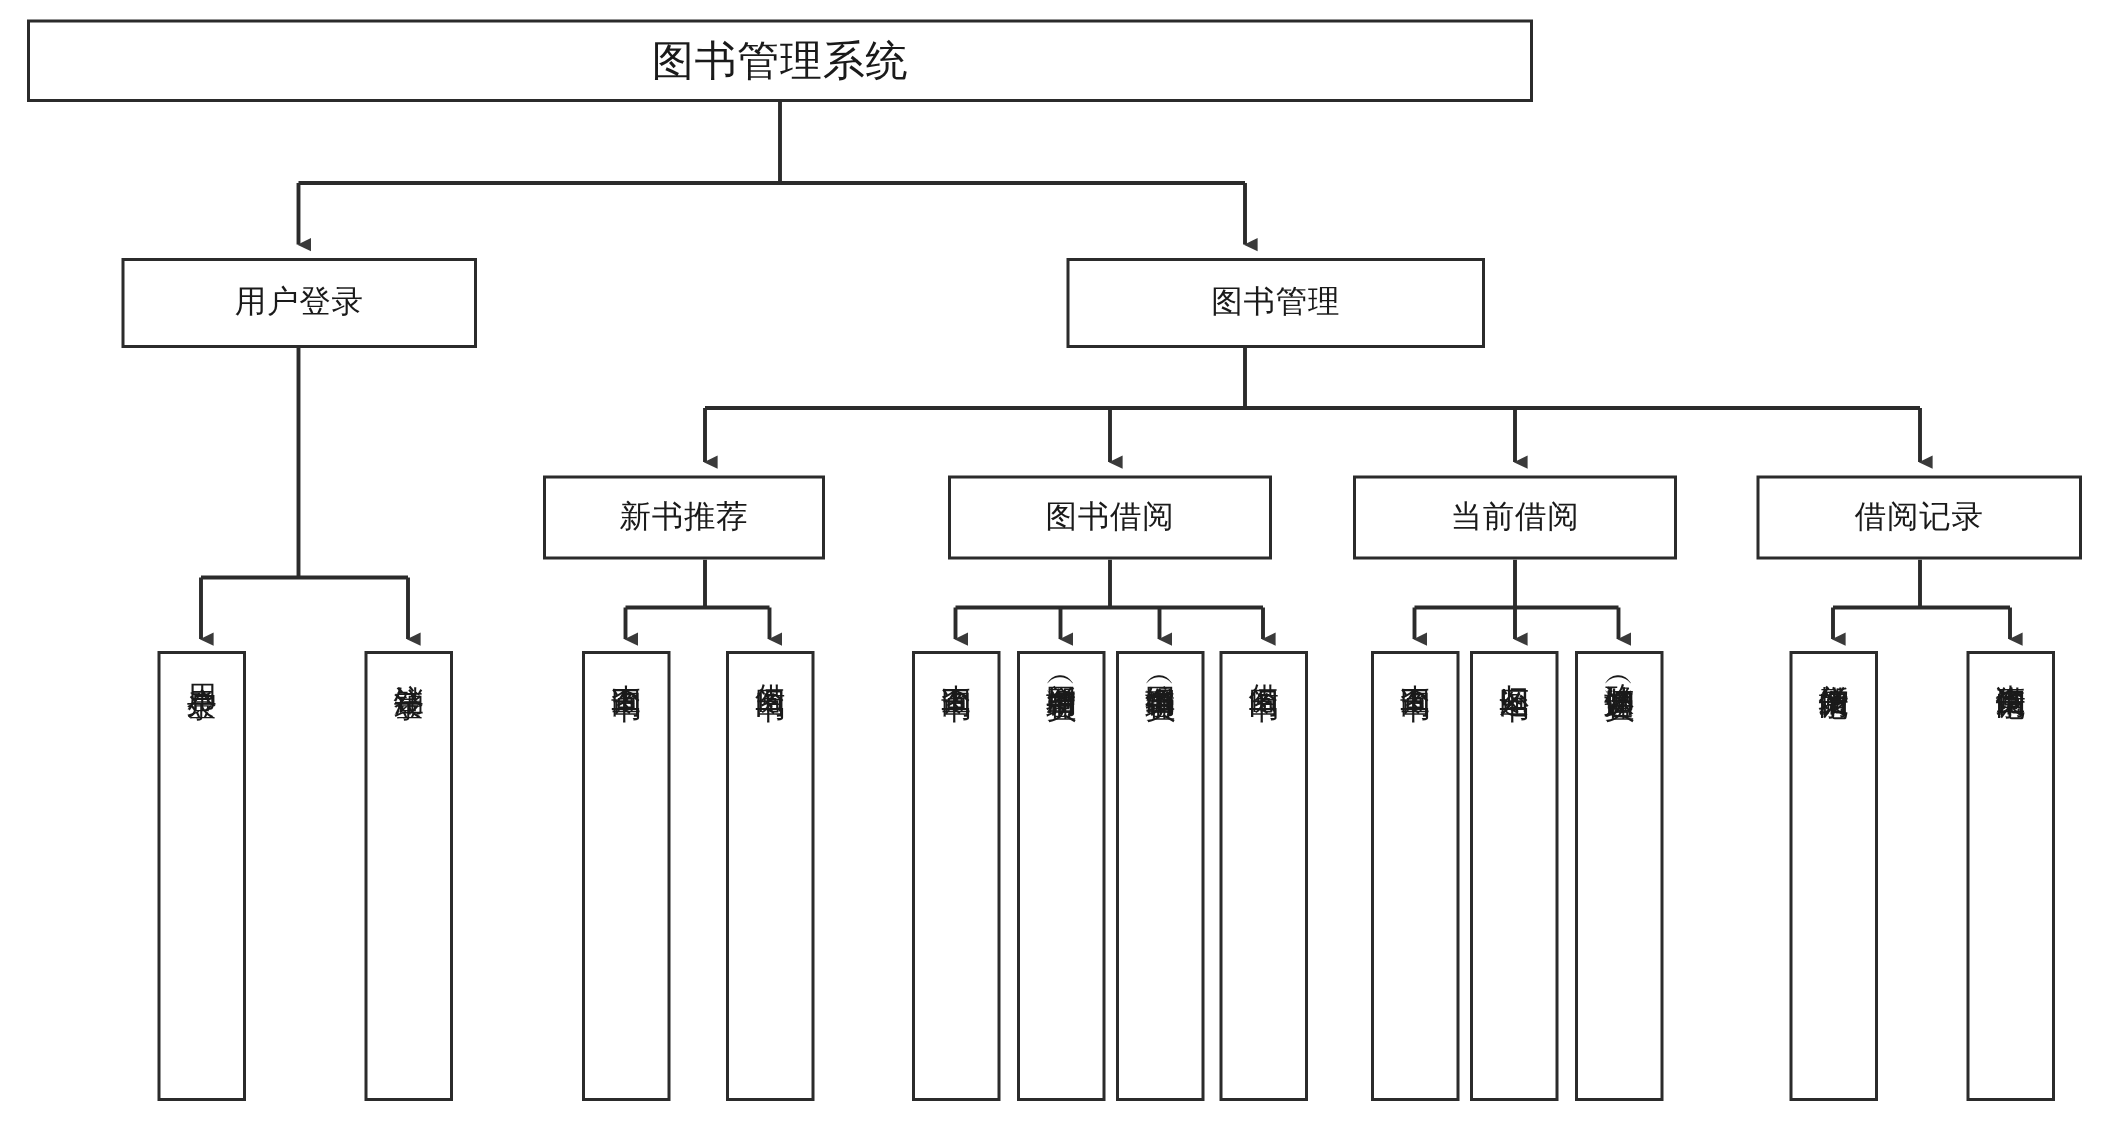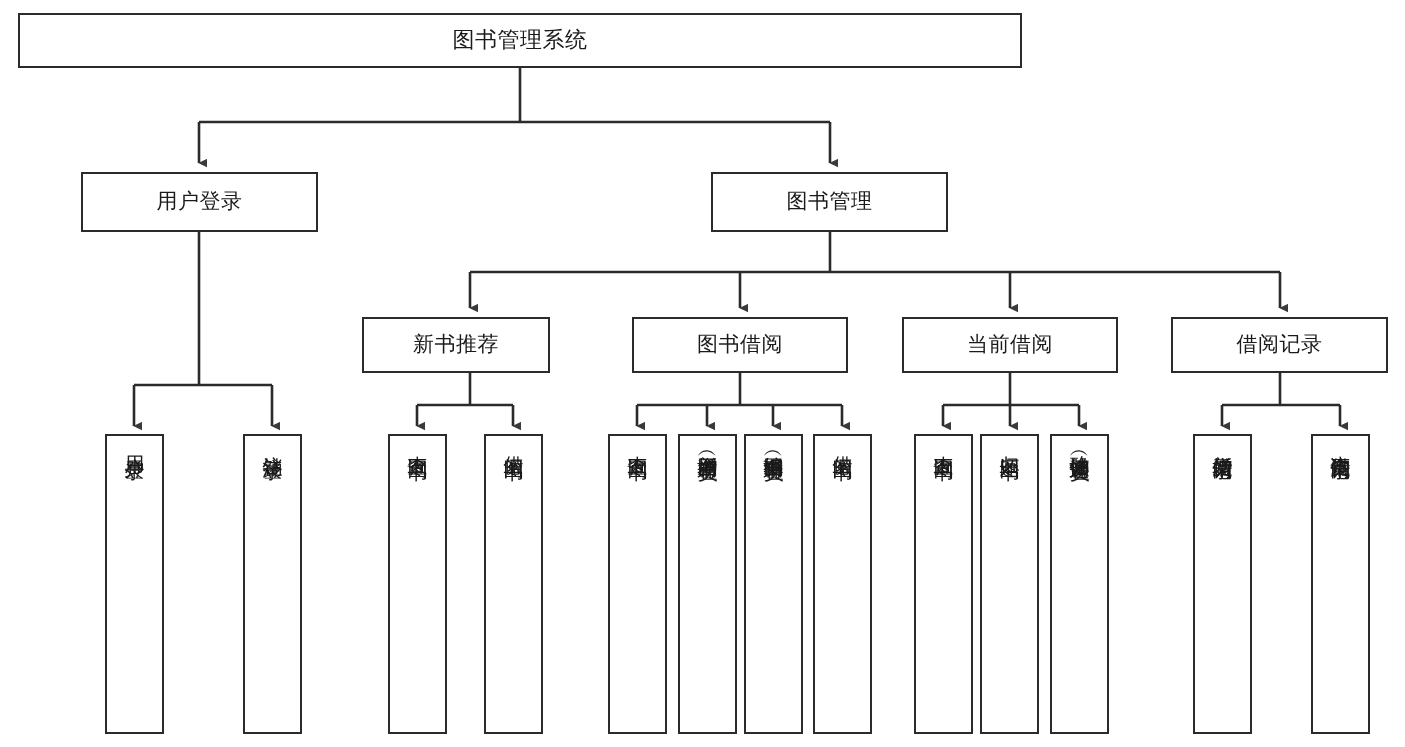--- a/index.html
+++ b/index.html
@@ -39,21 +39,21 @@
     text-align: center;
     letter-spacing: 0.5px;
     white-space: pre-line;
   }
   
   .node.horiz .label {
     font-size: 21px;
     line-height: 1.2;
   }
   .node.root .label {
-    font-size: 22px;
+    font-size: 28px;
   }
   
   .node.vert {
     align-items: flex-start;
     justify-content: center;
     padding-top: 4px;
   }
   .node.vert .label {
     writing-mode: vertical-rl;
     text-orientation: upright;
@@ -137,21 +137,21 @@
   </svg>
 
   <div class="node horiz root" style="left:18px; top:13px; width:1004px; height:55px;">
     <span class="label">图书管理系统</span>
   </div>
 
   <div class="node horiz" style="left:81px; top:172px; width:237px; height:60px;">
     <span class="label">用户登录</span>
   </div>
 
-  <div class="node horiz" style="left:711px; top:172px; width:237px; height:60px;">
+  <div class="node horiz" style="left:711px; top:172px; width:279px; height:60px;">
     <span class="label">图书管理</span>
   </div>
 
   <div class="node horiz" style="left:362px; top:317px; width:188px; height:56px;">
     <span class="label">新书推荐</span>
   </div>
 
   <div class="node horiz" style="left:902px; top:317px; width:216px; height:56px;">
     <span class="label">当前借阅</span>
   </div>

